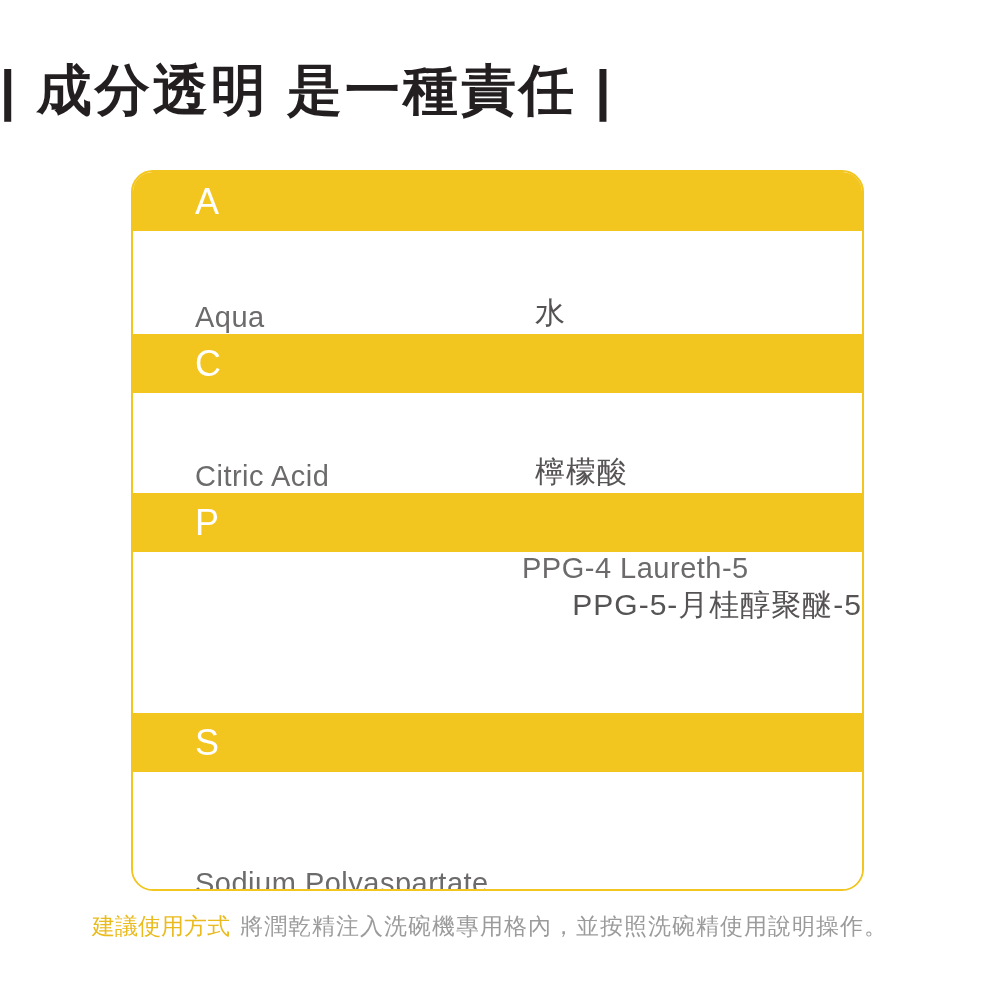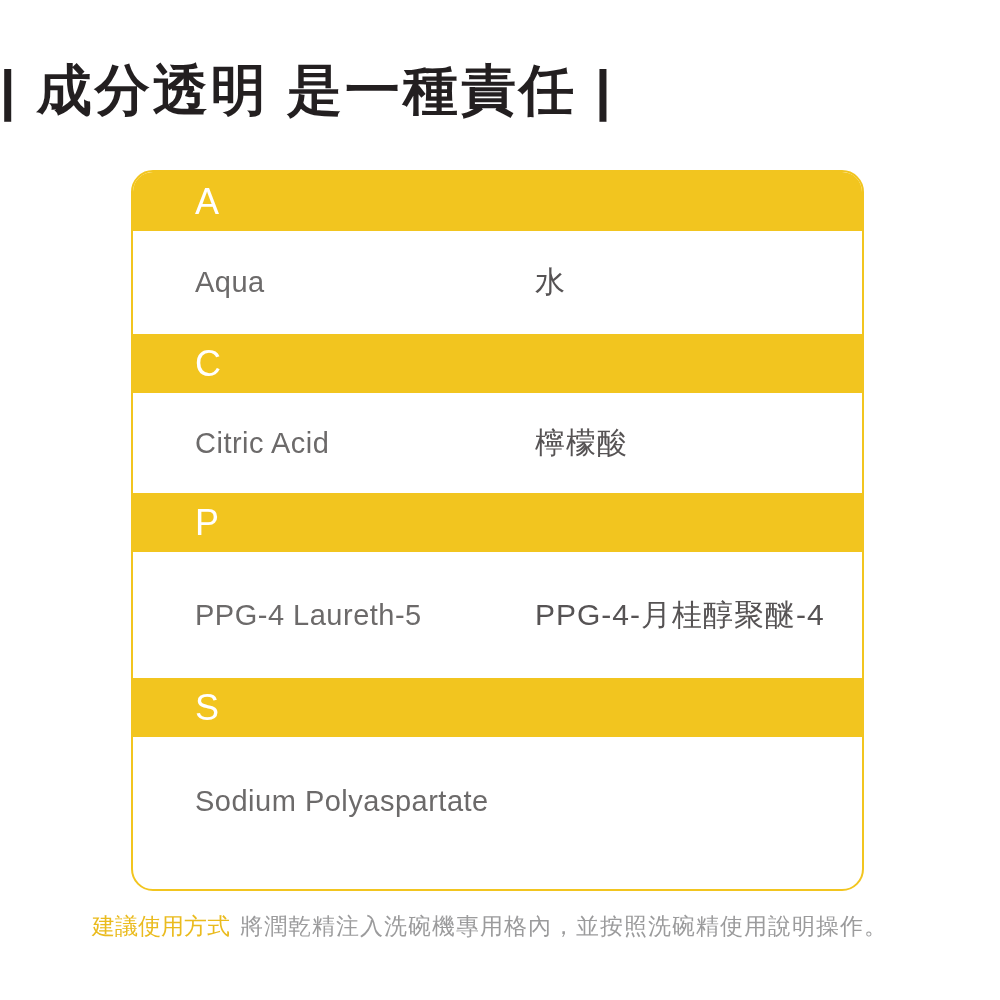--- a/index.html
+++ b/index.html
@@ -44,41 +44,41 @@
     box-sizing: border-box;
   }
   .band .letter {
     color: #ffffff;
     font-size: 36px;
     font-weight: 500;
     line-height: 1;
   }
   .row {
     display: flex;
-    align-items: center;
+    align-items: flex-end;
     padding-left: 62px;
     box-sizing: border-box;
     background: #ffffff;
   }
   .row .en {
     width: 340px;
     font-size: 29px;
     font-weight: 300;
     color: var(--ingredient-gray-en, #6C6A6A);
     letter-spacing: 0.5px;
   }
   .row .zh {
     font-size: 30px;
     font-weight: 500;
     color: var(--ingredient-gray-zh, #565354);
     letter-spacing: 1px;
   }
   .row-a { height: 103px; }
   .row-c { height: 100px; }
-  .row-p { height: 126px; }
+  .row-p { height: 161px; flex-direction: column; }
   .row-s { height: 128px; }
 
   
   .usage {
     position: absolute;
     top: 908px; left: 0;
     width: 980px;
     text-align: center;
     font-size: 23px;
     line-height: 36px;
@@ -114,21 +114,21 @@
   <div class="row row-c">
     <span class="en">Citric Acid</span>
     <span class="zh">檸檬酸</span>
   </div>
 
   <div class="band">
     <span class="letter">P</span>
   </div>
   <div class="row row-p">
     <span class="en">PPG-4 Laureth-5</span>
-    <span class="zh">PPG-4-月桂醇聚醚-4</span>
+    <span class="zh">PPG-5-月桂醇聚醚-5</span>
   </div>
 
   <div class="band">
     <span class="letter">S</span>
   </div>
   <div class="row row-s">
     <span class="en">Sodium Polyaspartate</span>
   </div>
 
 </section>

